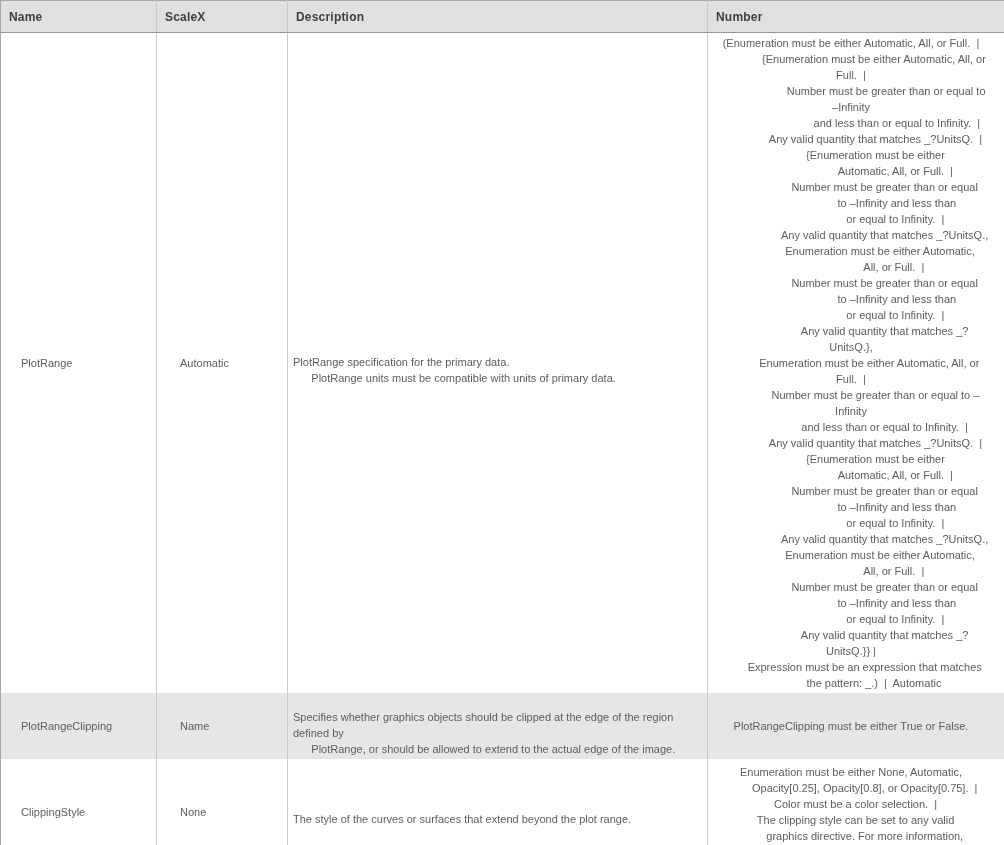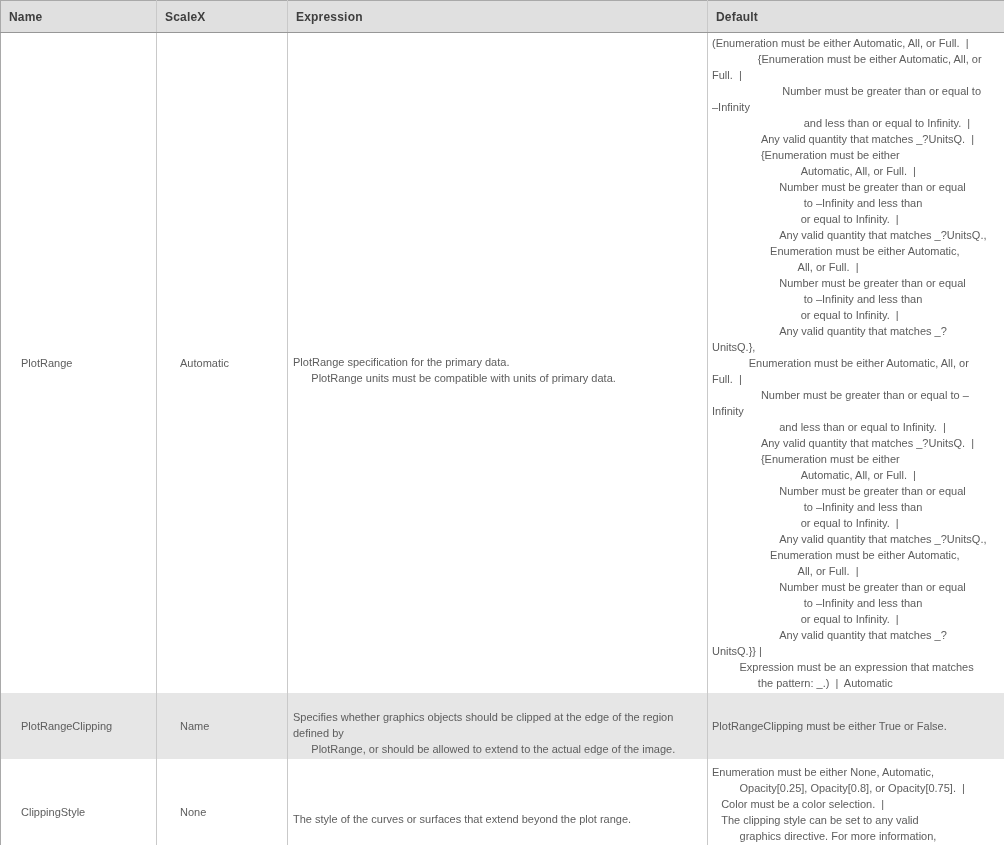--- a/index.html
+++ b/index.html
@@ -62,21 +62,21 @@
     overflow:hidden;
     box-sizing:border-box;
   }
   tbody td:last-child{border-right:none;}
   tbody tr.striped td{background:var(--stripe-bg);}
   tbody tr.plain td{background:var(--row-bg);}
 
   td.cell-name{padding:2px 4px 2px 20px;}
   td.cell-default{padding:2px 4px 2px 23px;}
   td.cell-description{padding:16px 6px 2px 5px;}
-  td.cell-pattern{padding:2px 14px 2px 4px;}
+  td.cell-pattern{padding:2px 14px 2px 4px;text-align:center;}
 
   tr.r-plotrange{height:568px;}
   tr.r-plotrangeclipping{height:50px;}
   tr.r-clippingstyle{height:105px;}
   tr.r-scalex{height:44px;}
   tr.r-scaley{height:44px;}
 </style>
 </head>
 <body>
 
@@ -85,22 +85,22 @@
     <colgroup>
       <col class="c-name">
         <col class="c-default">
         <col class="c-desc">
         <col class="c-pattern">
     </colgroup>
     <thead>
       <tr>
         <th>Name</th>
         <th>ScaleX</th>
-        <th>Expression</th>
-        <th>Default</th>
+        <th>Description</th>
+        <th>Number</th>
       </tr>
     </thead>
     <tbody>
       <tr class="plain r-plotrange">
         <td class="cell-name">PlotRange</td>
         <td class="cell-default">Automatic</td>
         <td class="cell-description">PlotRange specification for the primary data.
       PlotRange units must be compatible with units of primary data.</td>
         <td class="cell-pattern">(Enumeration must be either Automatic, All, or Full.  |
                {Enumeration must be either Automatic, All, or Full.  |

